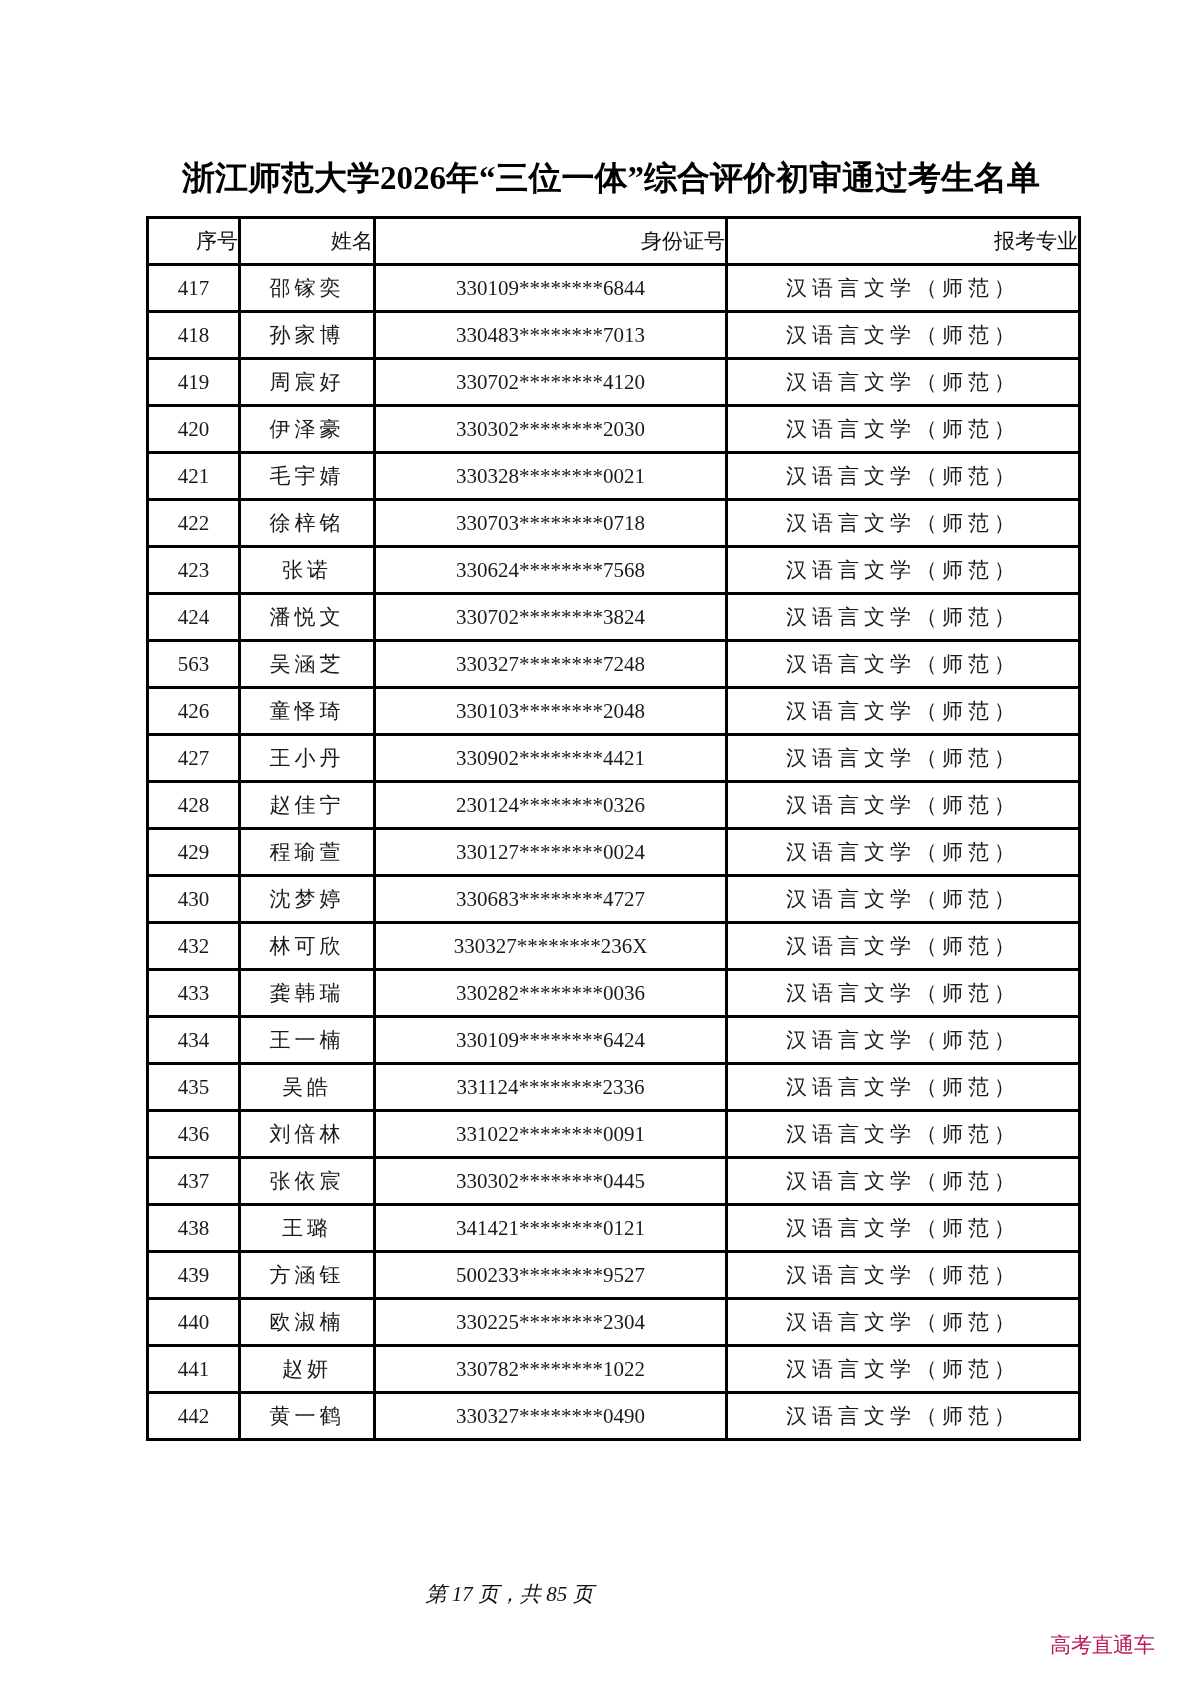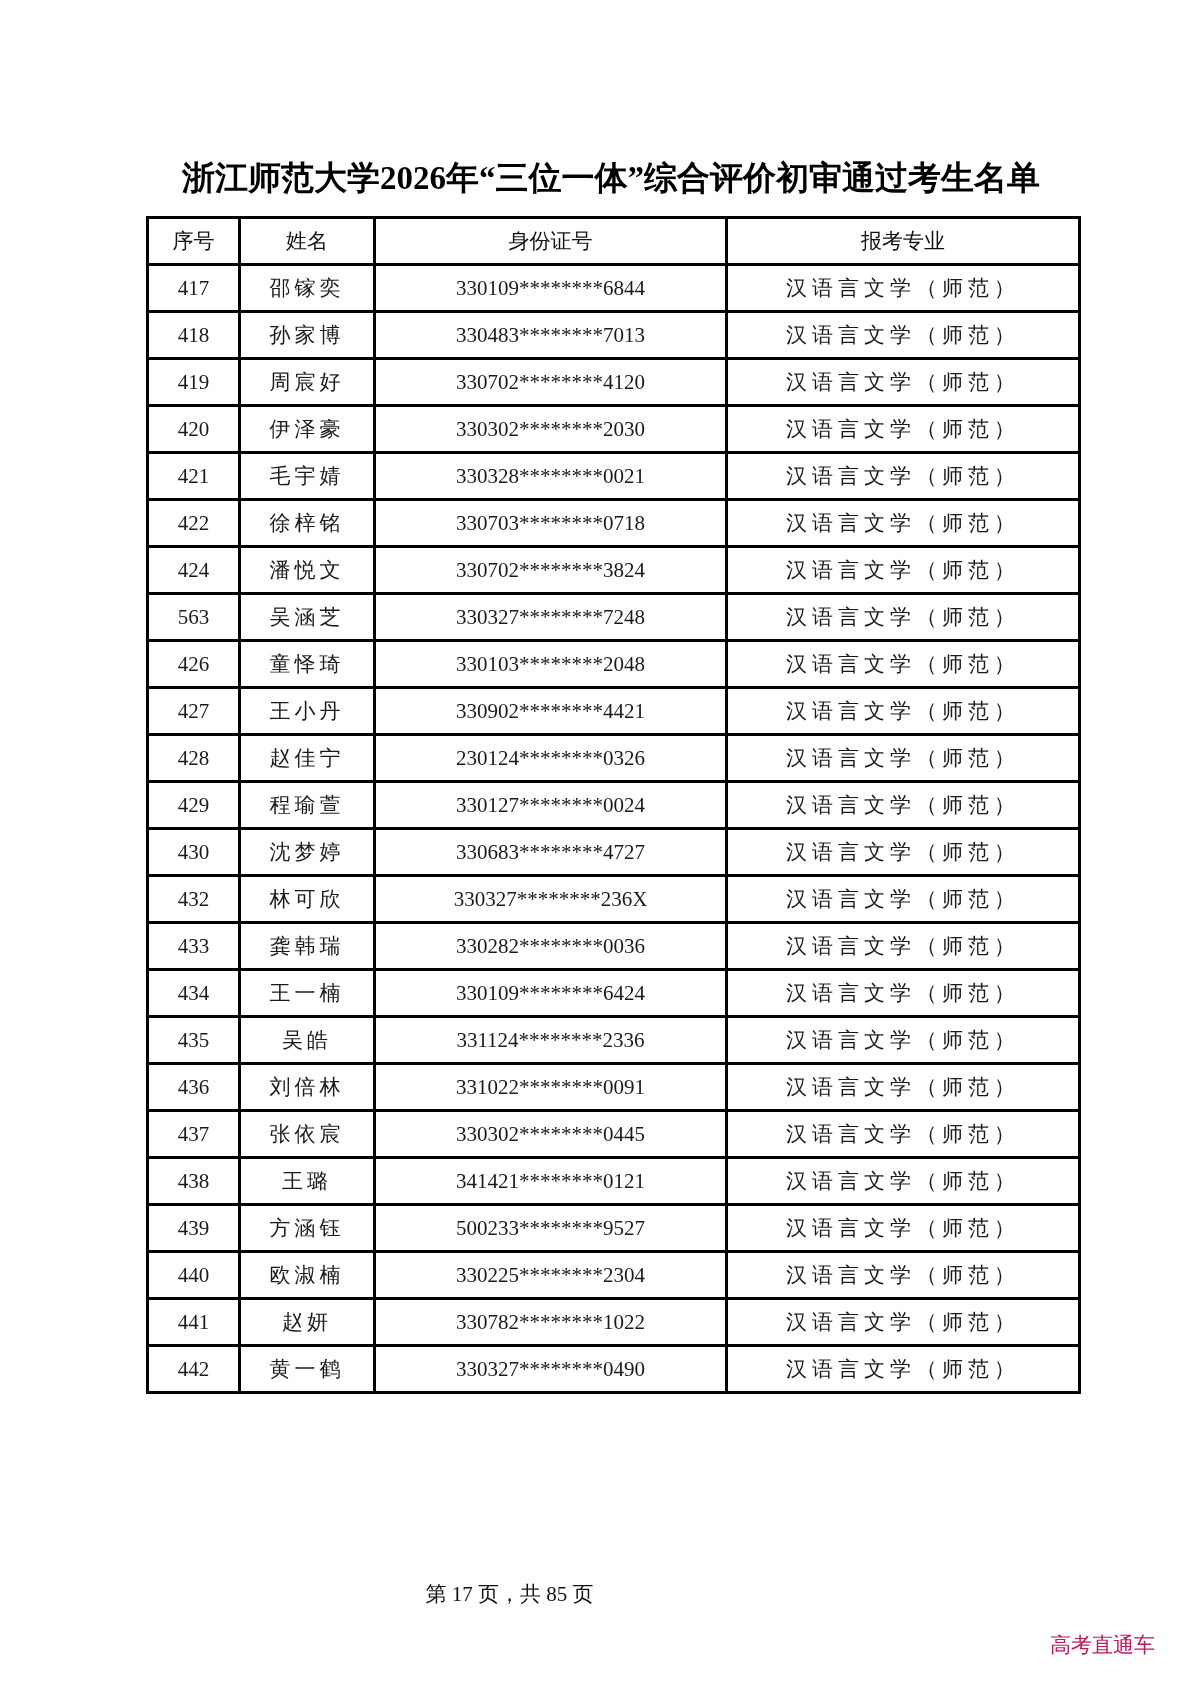--- a/index.html
+++ b/index.html
@@ -49,20 +49,21 @@
       padding: 0;
       white-space: nowrap;
       overflow: hidden;
     }
     table.roster th {
       height: 44px;
       font-family: "DejaVu Sans", "Liberation Sans", sans-serif;
       font-weight: normal;
       font-size: 21px;
       color: #111111;
+      text-align: right;
     }
     table.roster td {
       height: 44px;
       font-size: 21px;
       color: #1a1a1a;
     }
     td.cell-seq, td.cell-id {
       font-family: "Liberation Serif", "DejaVu Serif", serif;
       font-size: 22px;
     }
@@ -81,20 +82,21 @@
     }
     .page-footer {
       position: absolute;
       top: 1580px;
       left: 0;
       width: 1023px;
       text-align: center;
       font-family: "Liberation Serif", "DejaVu Serif", serif;
       font-size: 21px;
       color: #111111;
+      font-style: italic;
     }
     .page-footer span { display: inline-block; }
     .page-footer .footer-text { margin-left: 0; transform: translateX(-2px); }
     .watermark {
       position: absolute;
       top: 1631px;
       left: 1050px;
       font-family: "DejaVu Sans", "Liberation Sans", sans-serif;
       font-size: 21px;
       color: #be185d;
@@ -152,20 +154,26 @@
         <td class="cell-id">330328********0021</td>
         <td class="cell-major">汉语言文学（师范）</td>
       </tr>
       <tr>
         <td class="cell-seq">422</td>
         <td class="cell-name">徐梓铭</td>
         <td class="cell-id">330703********0718</td>
         <td class="cell-major">汉语言文学（师范）</td>
       </tr>
       <tr>
+        <td class="cell-seq">423</td>
+        <td class="cell-name">张诺</td>
+        <td class="cell-id">330624********7568</td>
+        <td class="cell-major">汉语言文学（师范）</td>
+      </tr>
+      <tr>
         <td class="cell-seq">424</td>
         <td class="cell-name">潘悦文</td>
         <td class="cell-id">330702********3824</td>
         <td class="cell-major">汉语言文学（师范）</td>
       </tr>
       <tr>
         <td class="cell-seq">563</td>
         <td class="cell-name">吴涵芝</td>
         <td class="cell-id">330327********7248</td>
         <td class="cell-major">汉语言文学（师范）</td>

